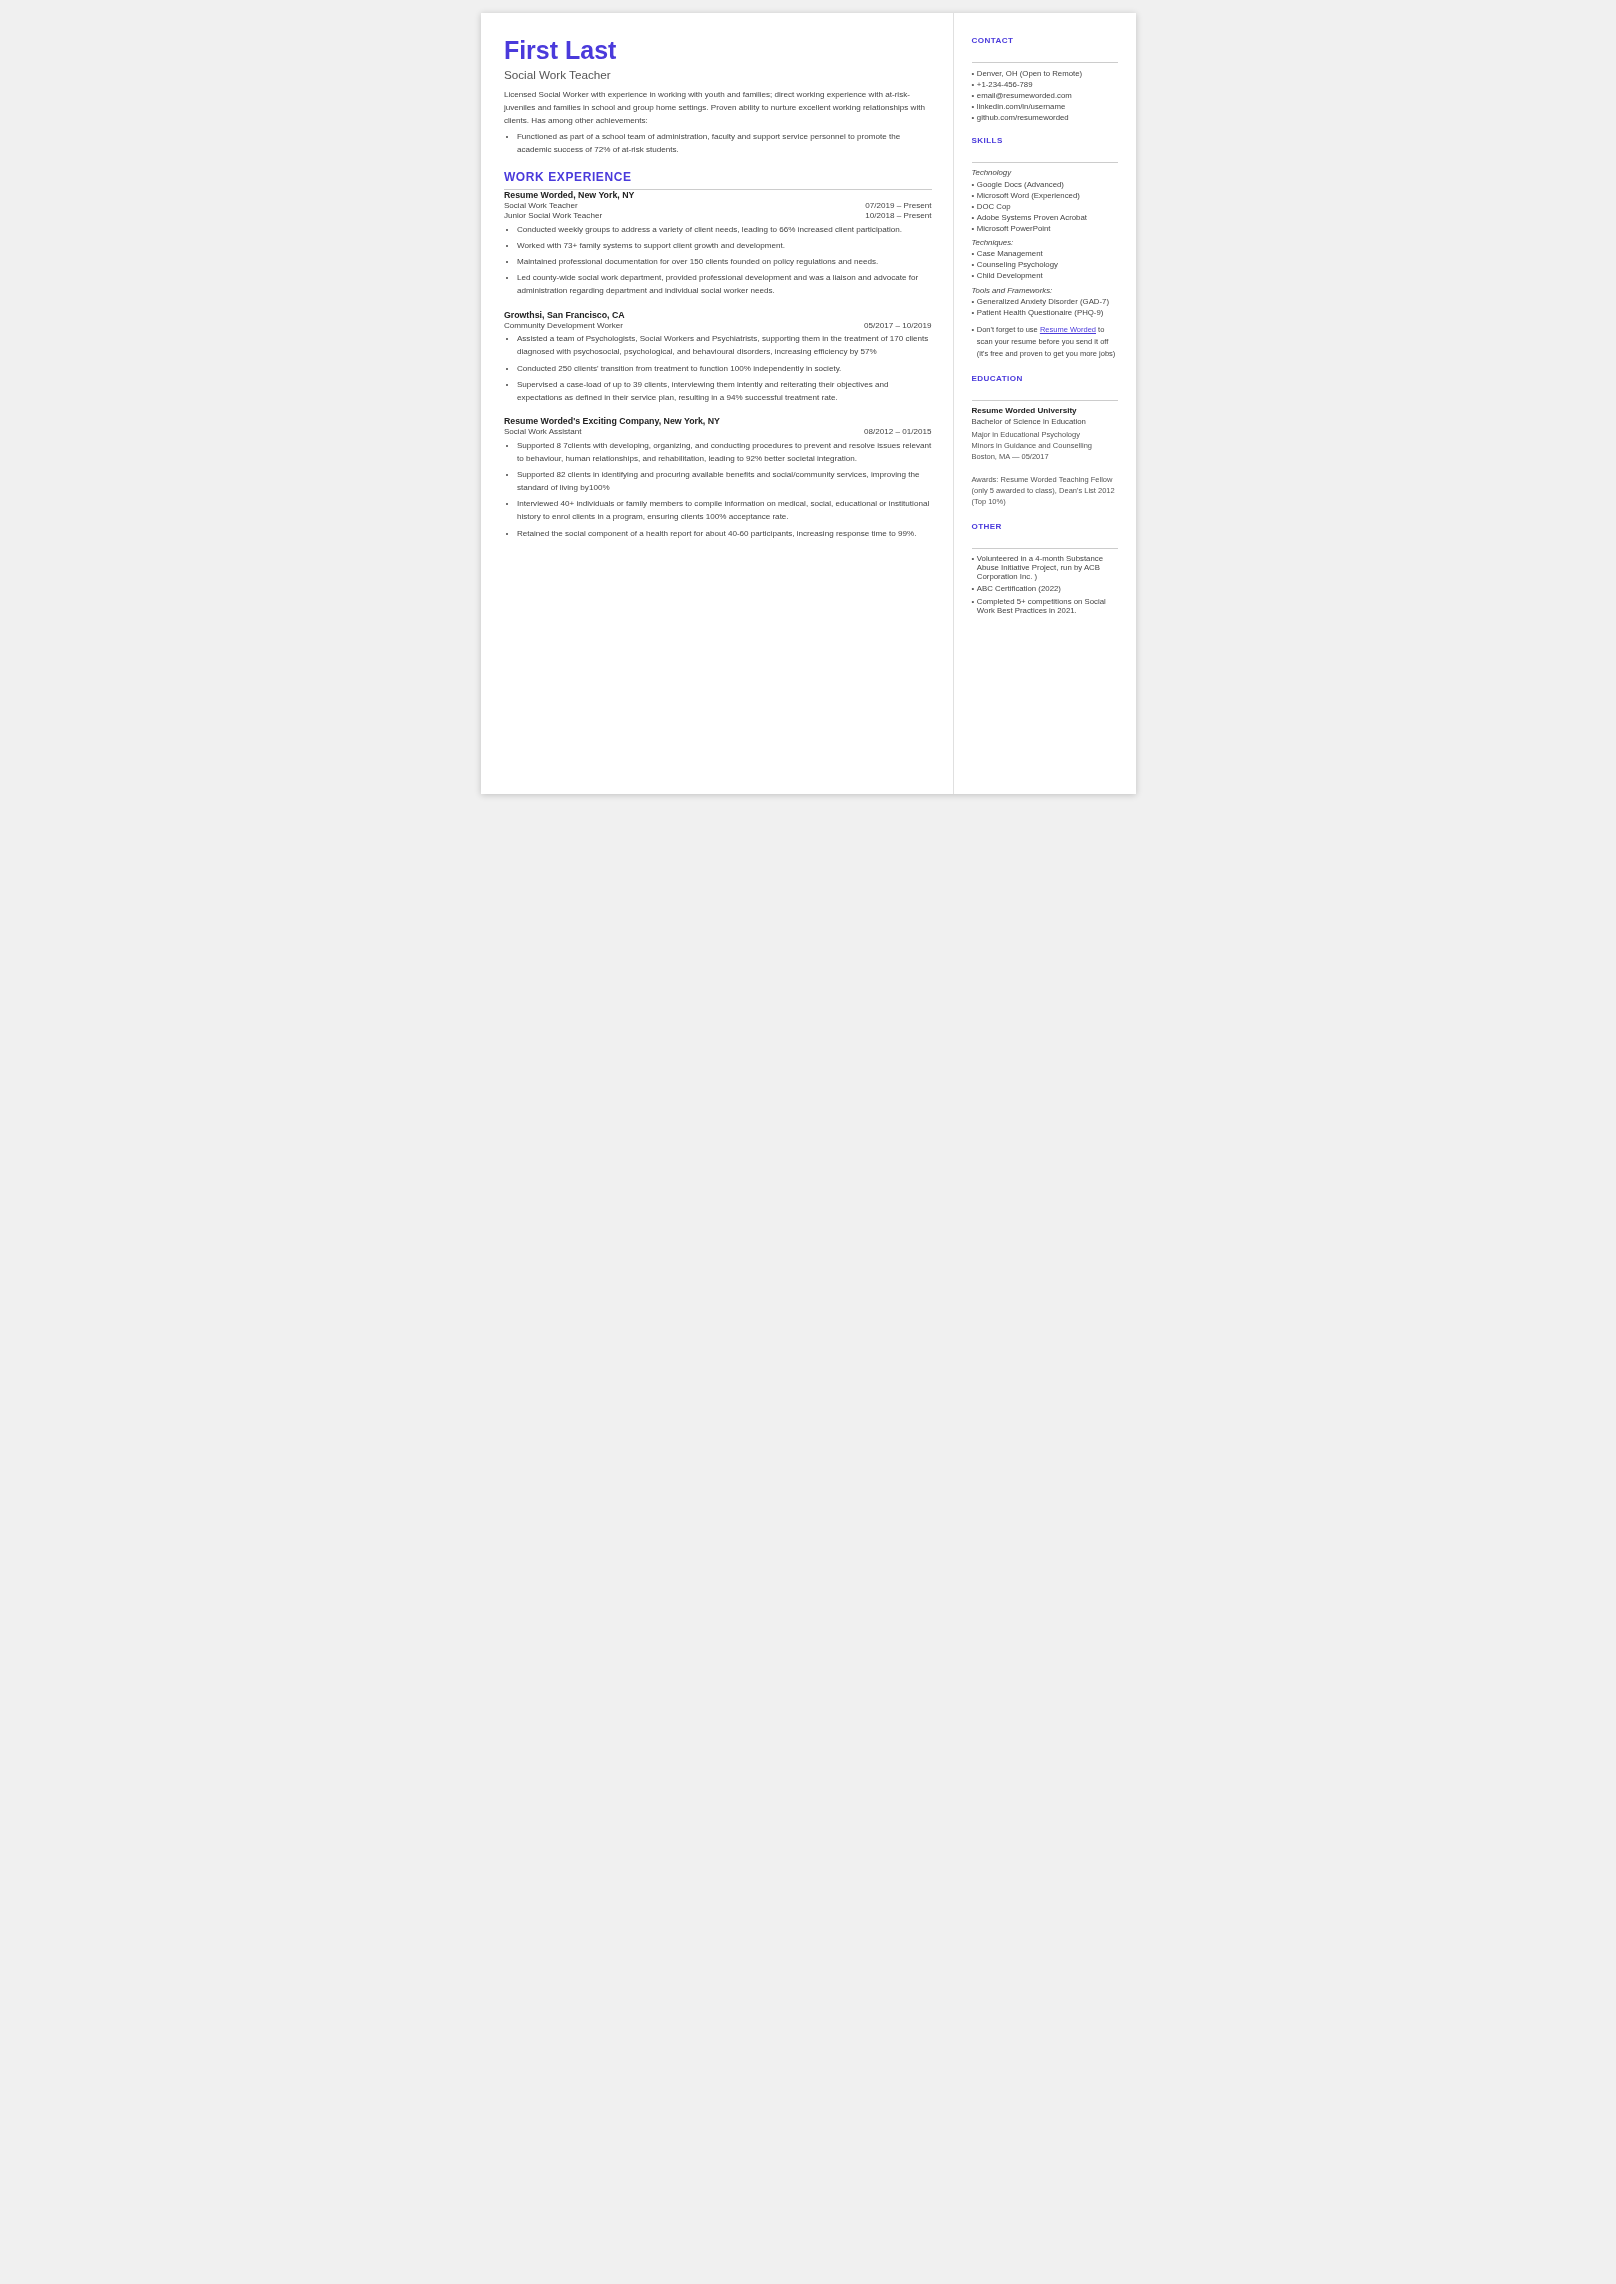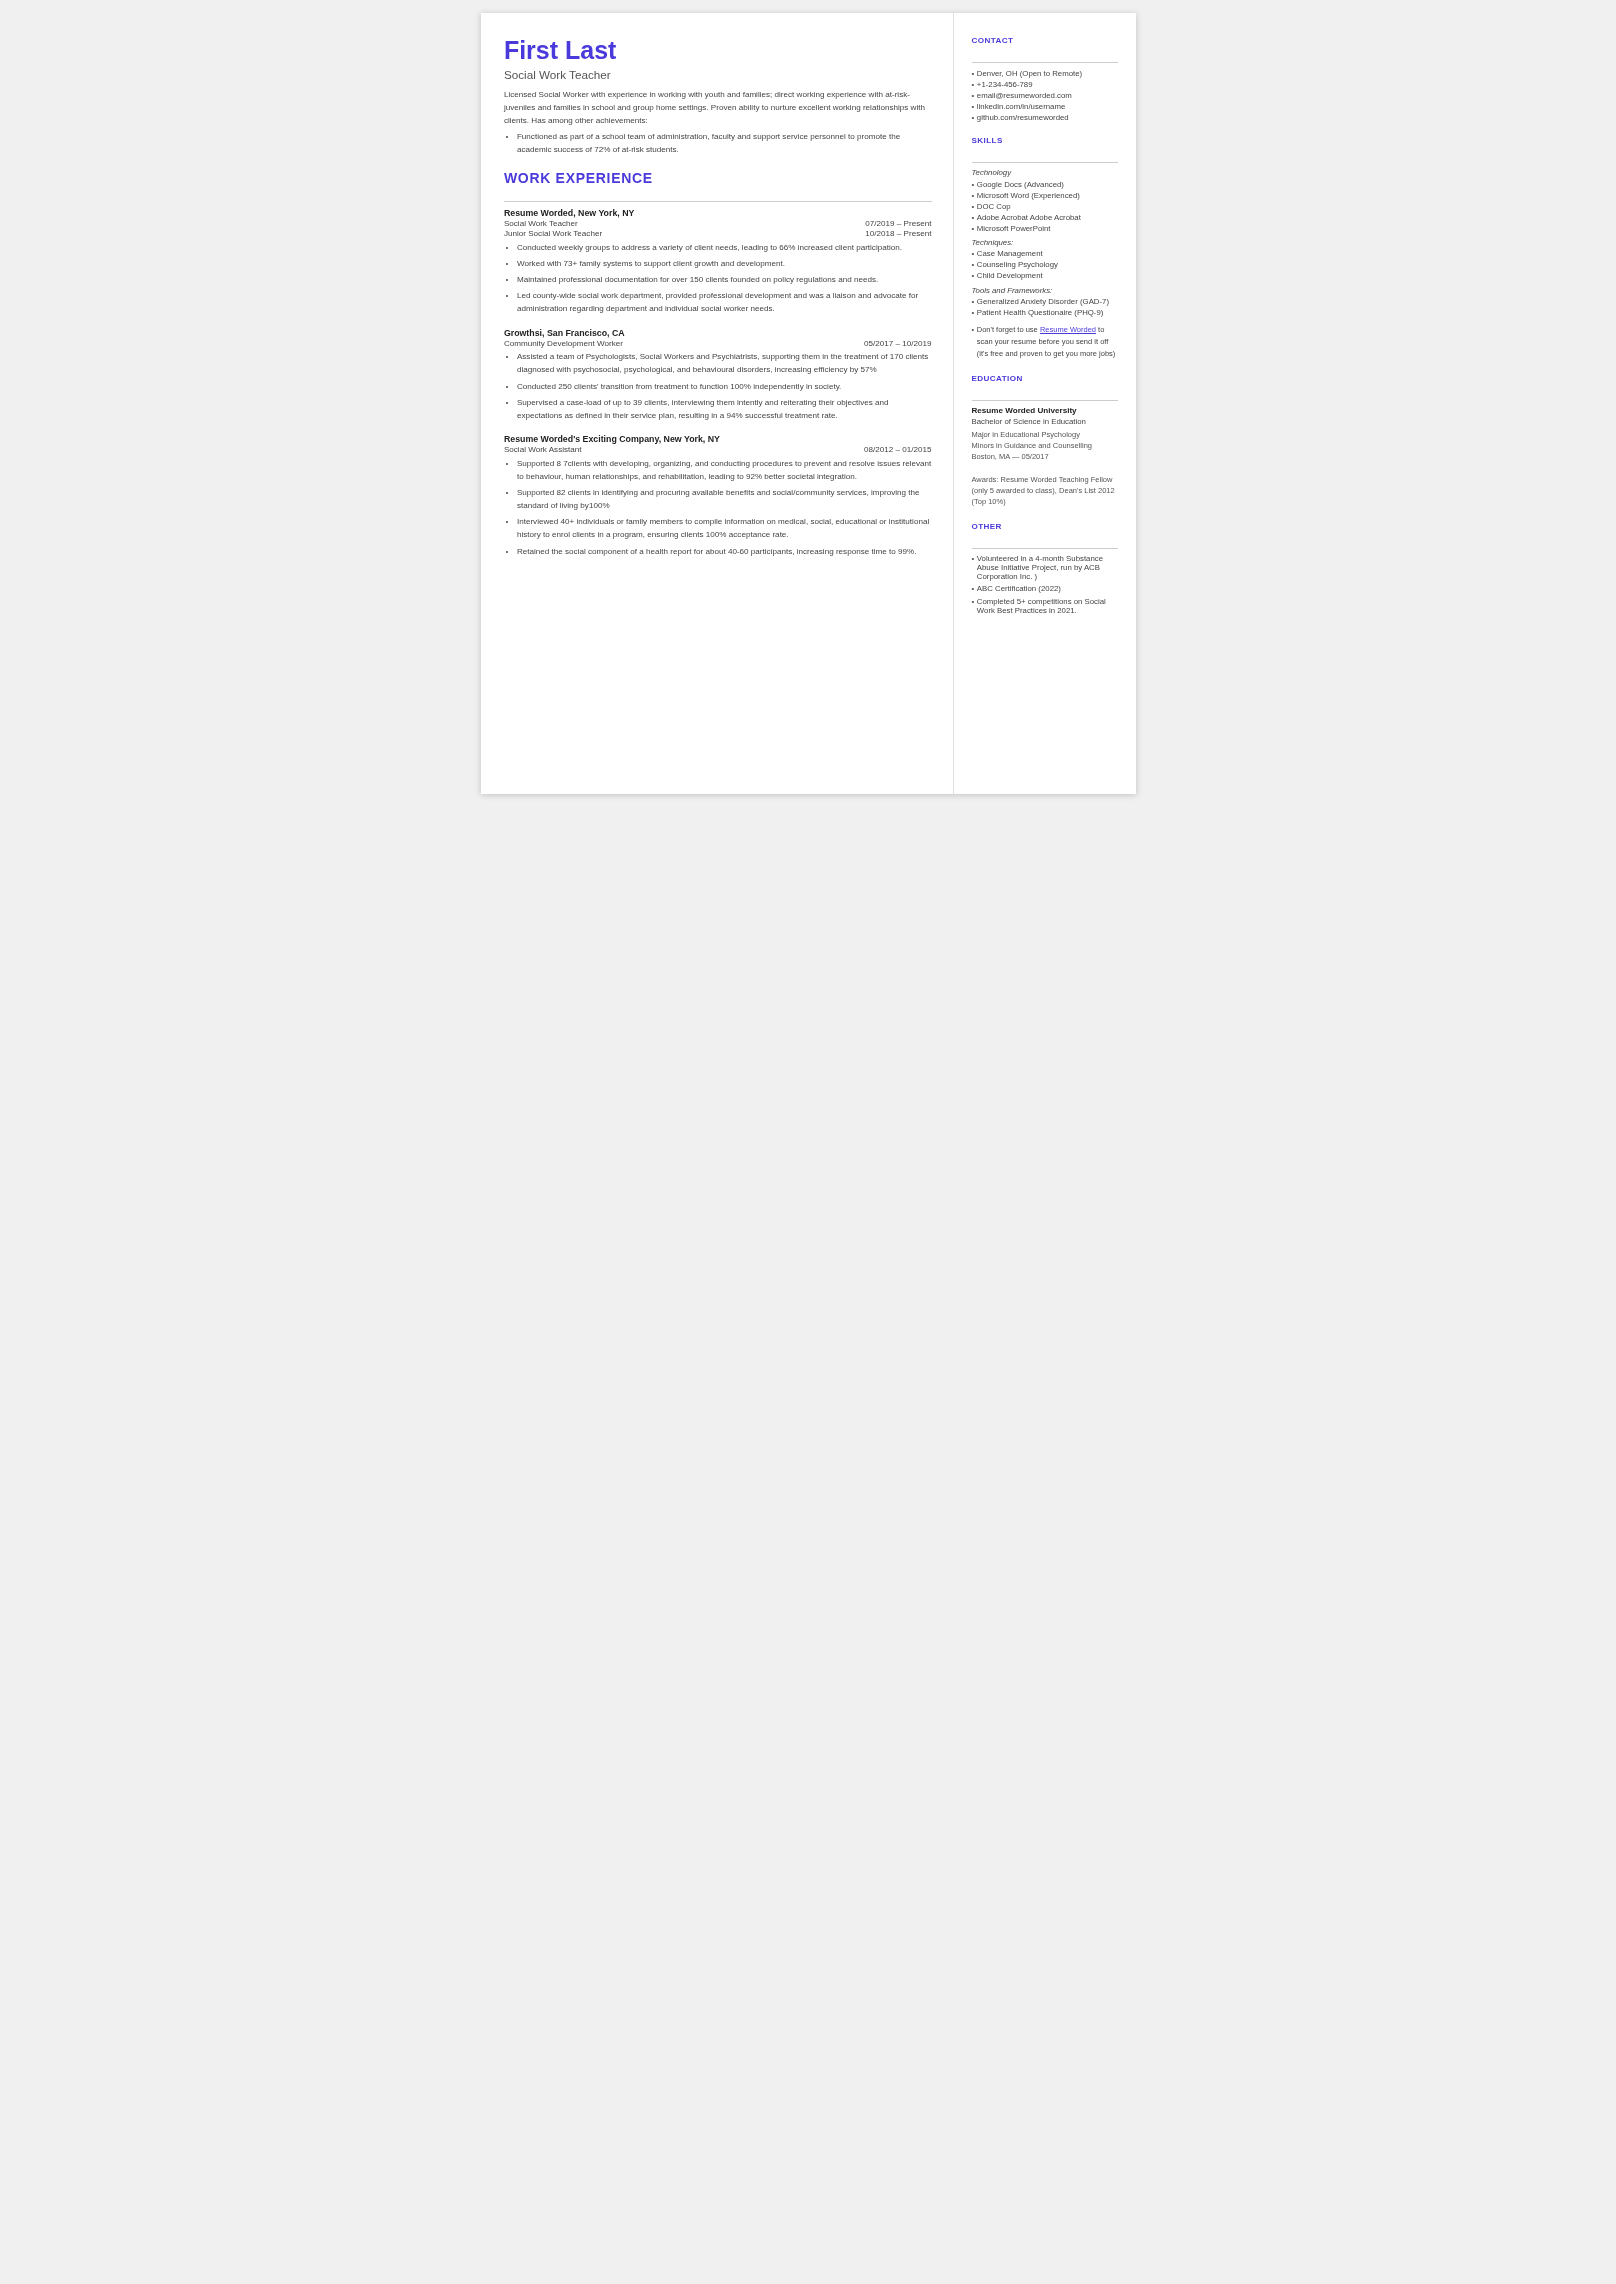--- a/index.html
+++ b/index.html
@@ -49,27 +49,27 @@
       margin-bottom: 6.5px;
     }
     .summary ul {
       padding-left: 13px;
       margin-top: 3.9px;
     }
     .summary ul li {
       margin-bottom: 2.6px;
     }
     .section-title {
-      font-size: 14px;
+      font-size: 12px;
       font-weight: 700;
       color: #4a3adb;
       text-transform: uppercase;
       letter-spacing: 0.05em;
-      margin: 13px 0 6px 0;
-      padding-bottom: 15px;
+      margin: 13px 0 0 0;
+      padding-bottom: 5px;
       border-bottom: 0.7px solid #ccc;
     }
     .employer-block {
       margin-bottom: 11.7px;
     }
     .employer-name {
       font-size: 8.8px;
       font-weight: 700;
       color: #222;
       margin-bottom: 0.7px;
@@ -273,21 +273,21 @@
       <div class="contact-item">github.com/resumeworded</div>
     </div>
 
     <div class="right-section">
       <div class="right-section-title">SKILLS</div>
 
       <div class="skills-category">Technology</div>
       <div class="skill-item">Google Docs (Advanced)</div>
       <div class="skill-item">Microsoft Word (Experienced)</div>
       <div class="skill-item">DOC Cop</div>
-      <div class="skill-item">Adobe Acrobat Adobe Acrobat</div>
+      <div class="skill-item">Adobe Systems Proven Acrobat</div>
       <div class="skill-item">Microsoft PowerPoint</div>
 
       <div class="skills-category">Techniques:</div>
       <div class="skill-item">Case Management</div>
       <div class="skill-item">Counseling Psychology</div>
       <div class="skill-item">Child Development</div>
 
       <div class="skills-category">Tools and Frameworks:</div>
       <div class="skill-item">Generalized Anxiety Disorder (GAD-7)</div>
       <div class="skill-item">Patient Health Questionaire (PHQ-9)</div>

